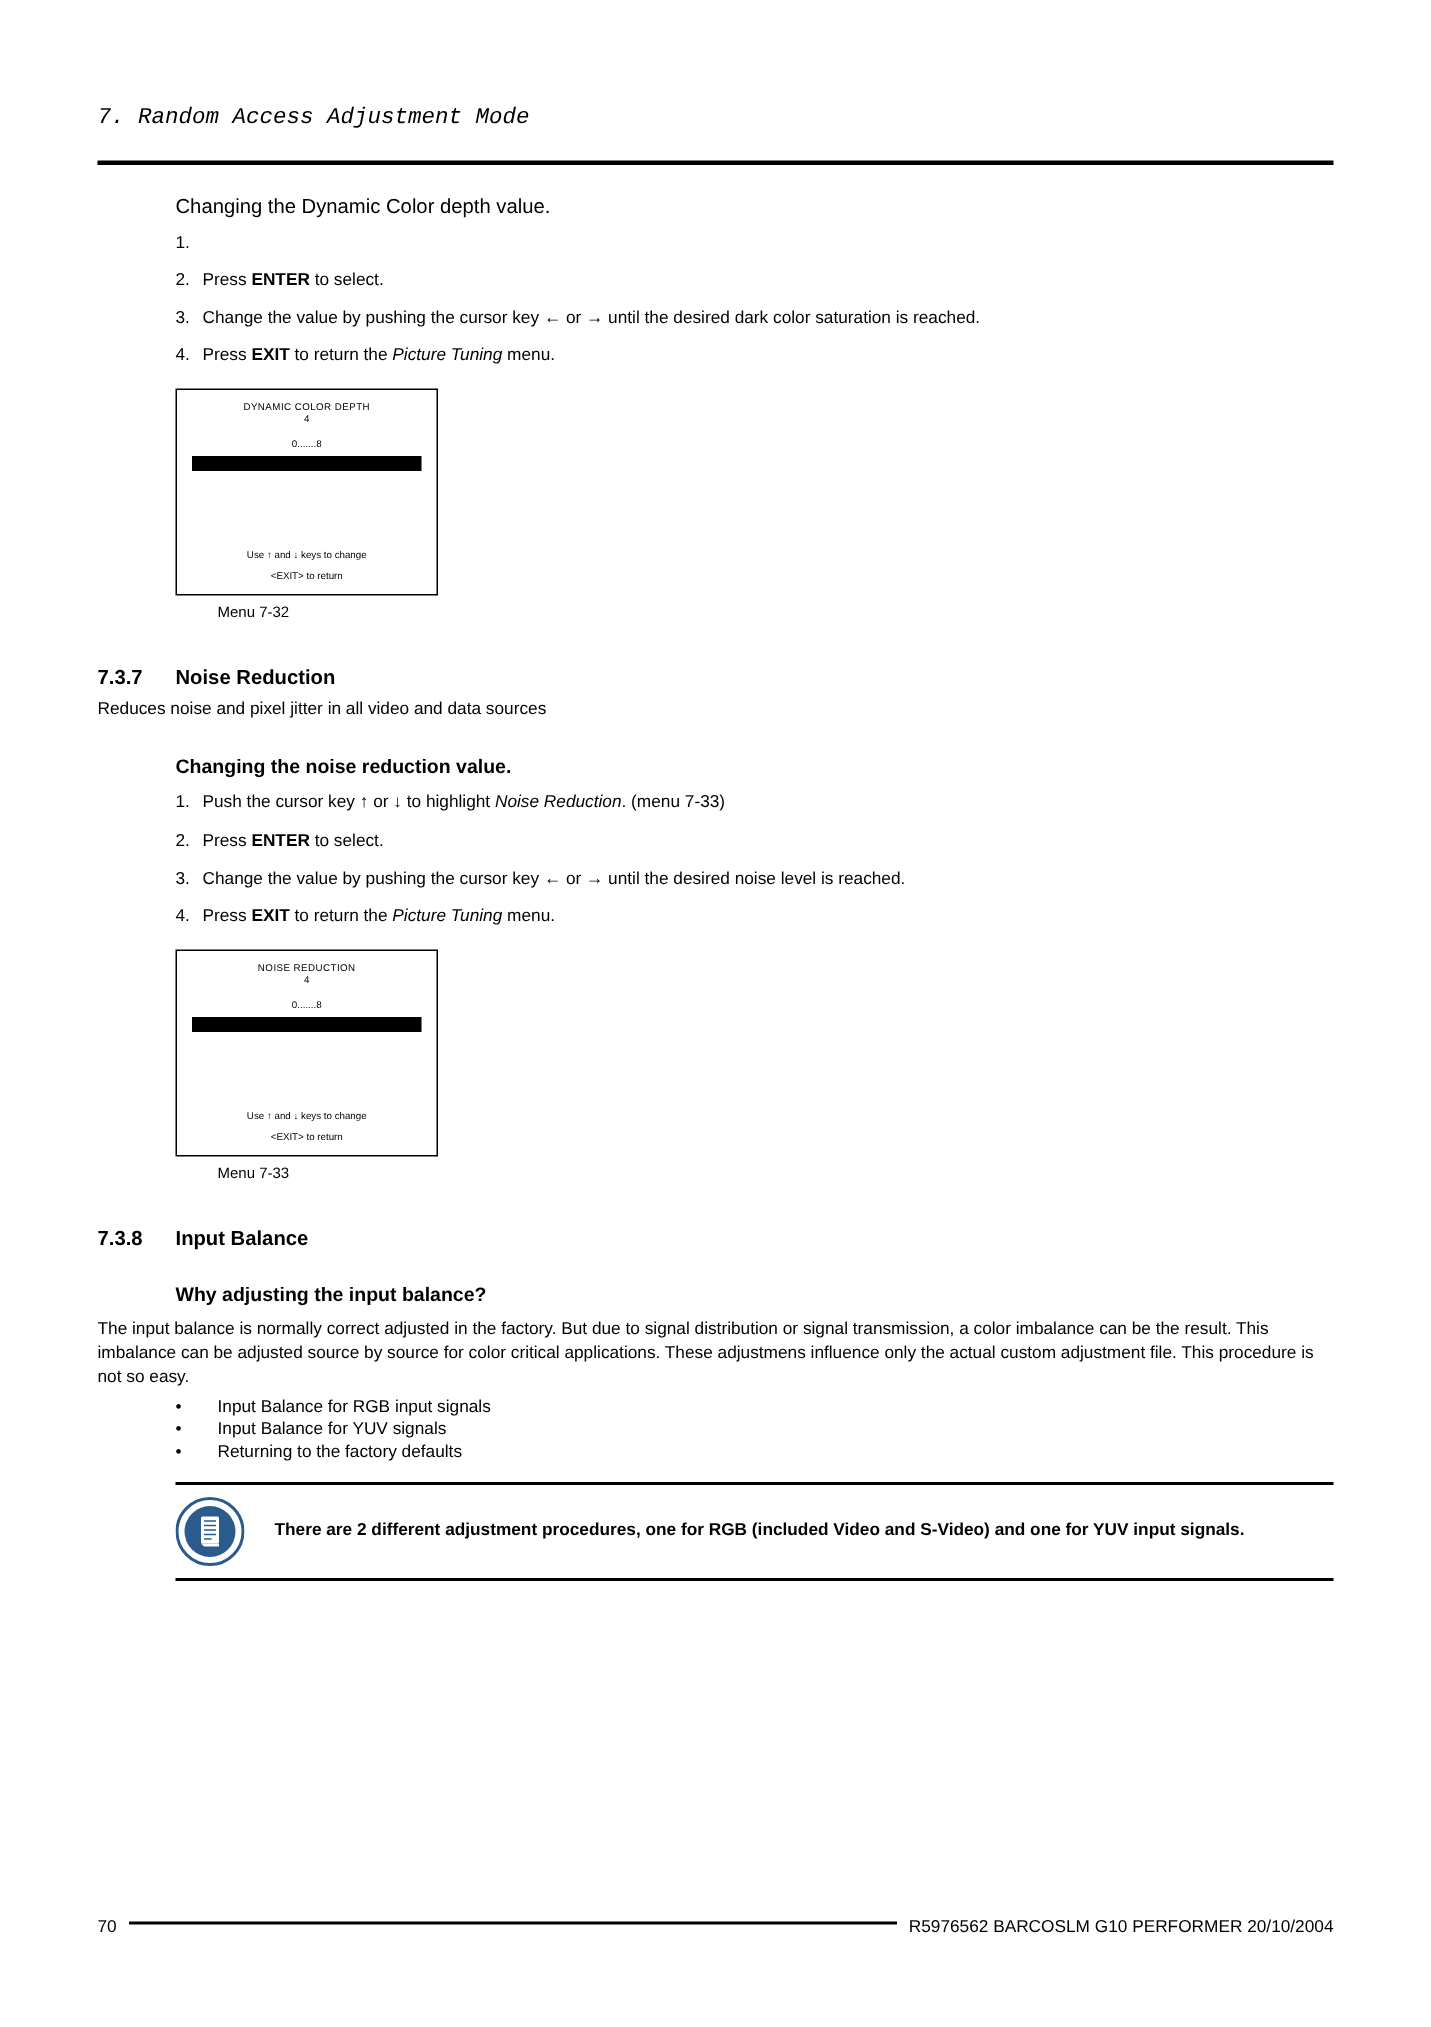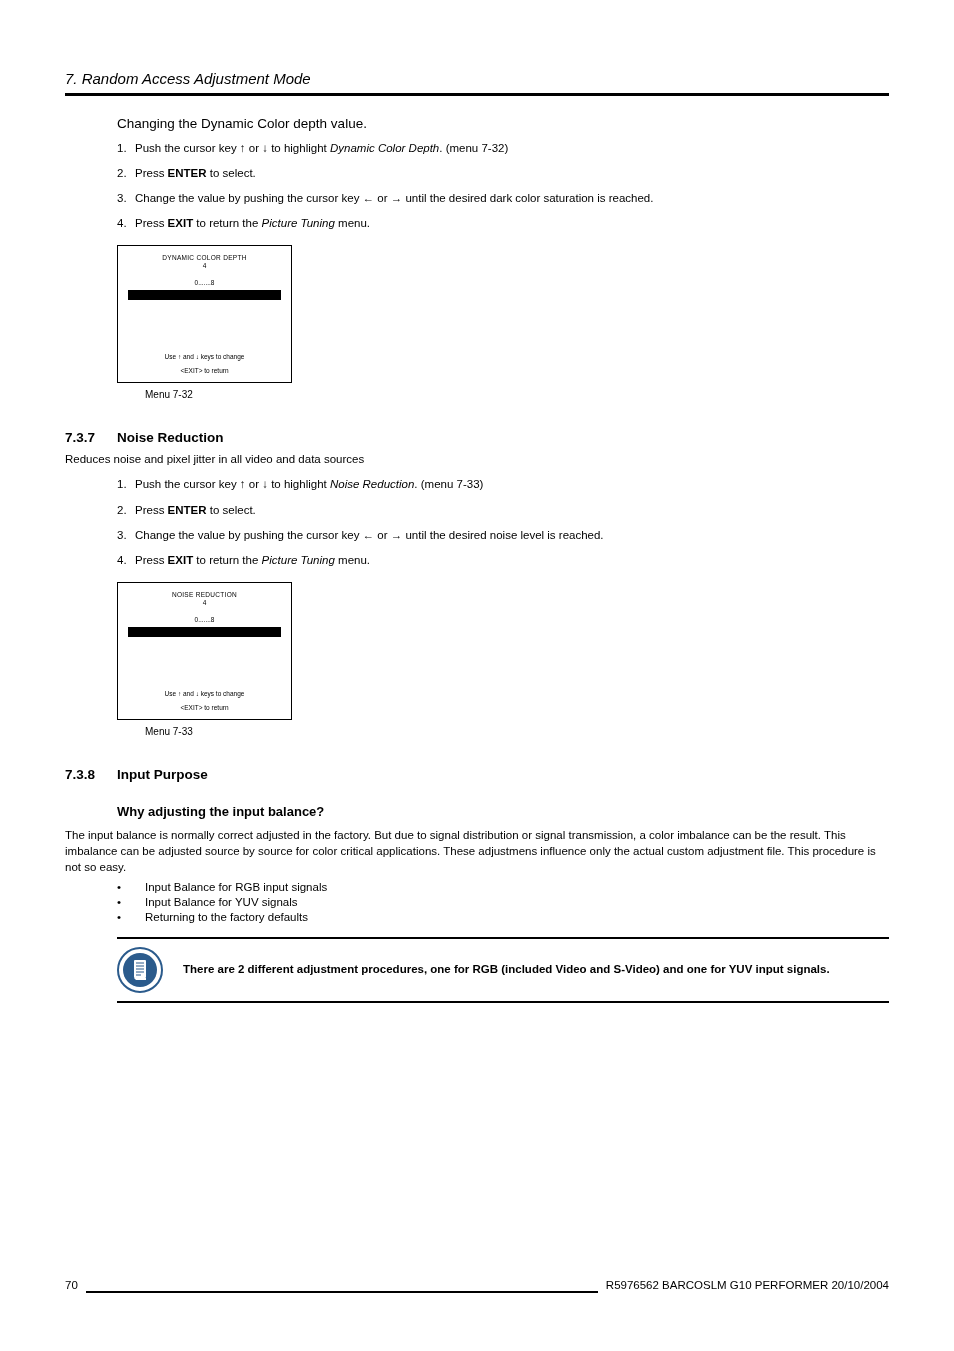--- a/index.html
+++ b/index.html
@@ -14,21 +14,22 @@
   .page {
     padding: 70px 65px 40px 65px;
     box-sizing: border-box;
     position: relative;
     min-height: 1351px;
   }
   .chapter-title {
     font-style: italic;
     font-size: 15px;
     font-weight: normal;
-    margin-bottom: 6px;
+    margin-bottom: 20px;
+    font-family: Liberation Mono, monospace;
   }
   .hr-thick {
     border: none;
     border-top: 3px solid #000;
     margin: 0 0 20px 0;
   }
   .hr-thin {
     border: none;
     border-top: 2px solid #000;
     margin: 8px 0;
@@ -161,21 +162,21 @@
   }
   .footer {
     position: absolute;
     bottom: 60px;
     left: 65px;
     right: 65px;
     font-size: 11.5px;
   }
   .footer-line {
     display: flex;
-    align-items: flex-end;
+    align-items: flex-start;
     gap: 8px;
   }
   .footer-rule {
     flex-grow: 1;
     border-top: 2px solid #000;
     height: 0;
     position: relative;
     top: 2px;
   }
   .hr-indent {
@@ -188,21 +189,20 @@
 <div class="page">
 
   <div class="chapter-title">7. Random Access Adjustment Mode</div>
   <hr class="hr-thick">
 
   <div class="section-heading indent">Changing the Dynamic Color depth value.</div>
 
   <div class="indent">
     <div class="numbered">
       <span class="num">1.</span>
-      <span><span>Push the cursor key ↑ or ↓ to highlight </span><i>Dynamic Color Depth</i><span>. (menu 7-32)</span></span>
     </div>
     <div class="numbered">
       <span class="num">2.</span>
       <span><span>Press </span><b>ENTER</b><span> to select.</span></span>
     </div>
     <div class="numbered">
       <span class="num">3.</span>
       <span>Change the value by pushing the cursor key ← or → until the desired dark color saturation is reached.</span>
     </div>
     <div class="numbered">
@@ -221,20 +221,21 @@
   </div>
   <div class="menu-caption">Menu 7-32</div>
 
   <div class="section-row">
     <div class="section-num">7.3.7</div>
     <div class="section-title">Noise Reduction</div>
   </div>
 
   <div class="body-text indent">Reduces noise and pixel jitter in all video and data sources</div>
 
+  <div class="subsection-heading indent">Changing the noise reduction value.</div>
 
   <div class="indent">
     <div class="numbered">
       <span class="num">1.</span>
       <span><span>Push the cursor key ↑ or ↓ to highlight </span><i>Noise Reduction</i><span>. (menu 7-33)</span></span>
     </div>
     <div class="numbered">
       <span class="num">2.</span>
       <span><span>Press </span><b>ENTER</b><span> to select.</span></span>
     </div>
@@ -253,21 +254,21 @@
     <div class="menu-subtitle">4</div>
     <div class="range-line">0.......8</div>
     <div class="menu-bar"></div>
     <div class="keys-line">Use ↑ and ↓ keys to change</div>
     <div class="exit-line">&lt;EXIT&gt; to return</div>
   </div>
   <div class="menu-caption">Menu 7-33</div>
 
   <div class="section-row">
     <div class="section-num">7.3.8</div>
-    <div class="section-title">Input Purpose</div>
+    <div class="section-title">Input Balance</div>
   </div>
 
   <div class="subsection-heading indent">Why adjusting the input balance?</div>
   <div class="body-text indent">The input balance is normally correct adjusted in the factory. But due to signal distribution or signal transmission, a color imbalance can be the result. This imbalance can be adjusted source by source for color critical applications. These adjustmens influence only the actual custom adjustment file. This procedure is not so easy.</div>
 
 
   <ul class="bullet-list">
     <li>
         <span class="dot">•</span>
         <span>Input Balance for RGB input signals</span>

